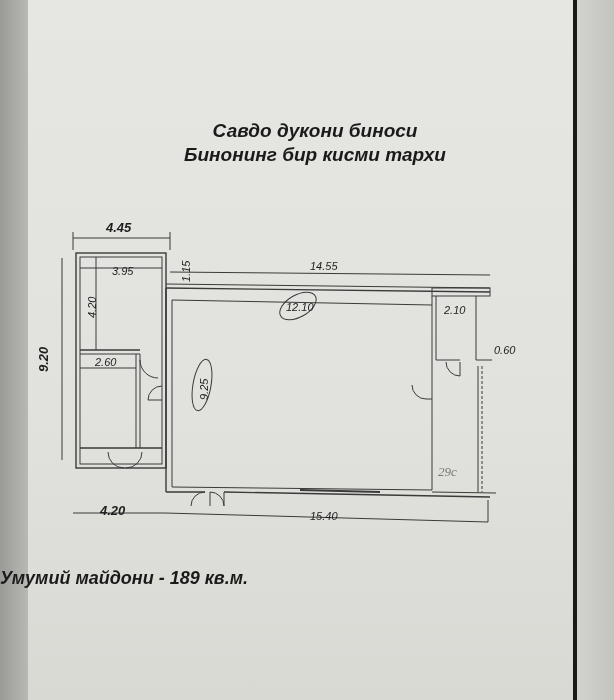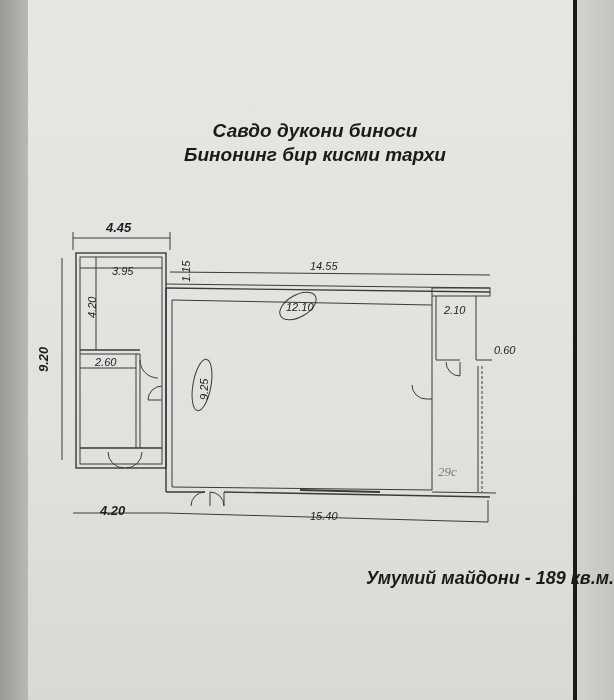--- a/index.html
+++ b/index.html
@@ -4,21 +4,21 @@
 <style>
   html, body { margin:0; padding:0; }
   body { width:614px; height:700px; overflow:hidden; background:#a9a9a6; position:relative; font-family:"Liberation Sans", sans-serif; }
   .edge-left { position:absolute; left:0; top:0; width:28px; height:700px; background:linear-gradient(90deg,#9a9a97,#b8b8b5); }
   .page { position:absolute; left:28px; top:0; width:545px; height:700px; background:linear-gradient(180deg,#e6e6e2 0%,#e1e1dd 60%,#d9d9d4 100%); }
   .page-edge { position:absolute; left:573px; top:0; width:4px; height:700px; background:#1a1a1a; }
   .right-strip { position:absolute; left:577px; top:0; width:37px; height:700px; background:linear-gradient(90deg,#d2d2ce,#c4c4bf); }
   .title { position:absolute; left:0; width:614px; text-align:center; font-style:italic; font-weight:bold; color:#1a1a1a; font-size:19px; }
   .t1 { top:120px; left:8px; }
   .t2 { top:144px; left:8px; }
-  .footer { position:absolute; top:568px; left:0; width:614px; text-align:right; font-style:italic; font-weight:bold; font-size:18px; color:#1a1a1a; }
+  .footer { position:absolute; top:568px; left:0; width:614px; text-align:left; font-style:italic; font-weight:bold; font-size:18px; color:#1a1a1a; }
   svg.plan { position:absolute; left:0; top:0; }
   .dim { font-family:"Liberation Sans", sans-serif; font-style:italic; font-size:11px; fill:#1e1e1e; }
   .dimb { font-family:"Liberation Sans", sans-serif; font-style:italic; font-weight:bold; font-size:13px; fill:#1e1e1e; }
 </style>
 </head>
 <body>
 
 <div class="edge-left"></div>
 <div class="page"></div>
 <div class="page-edge"></div>

